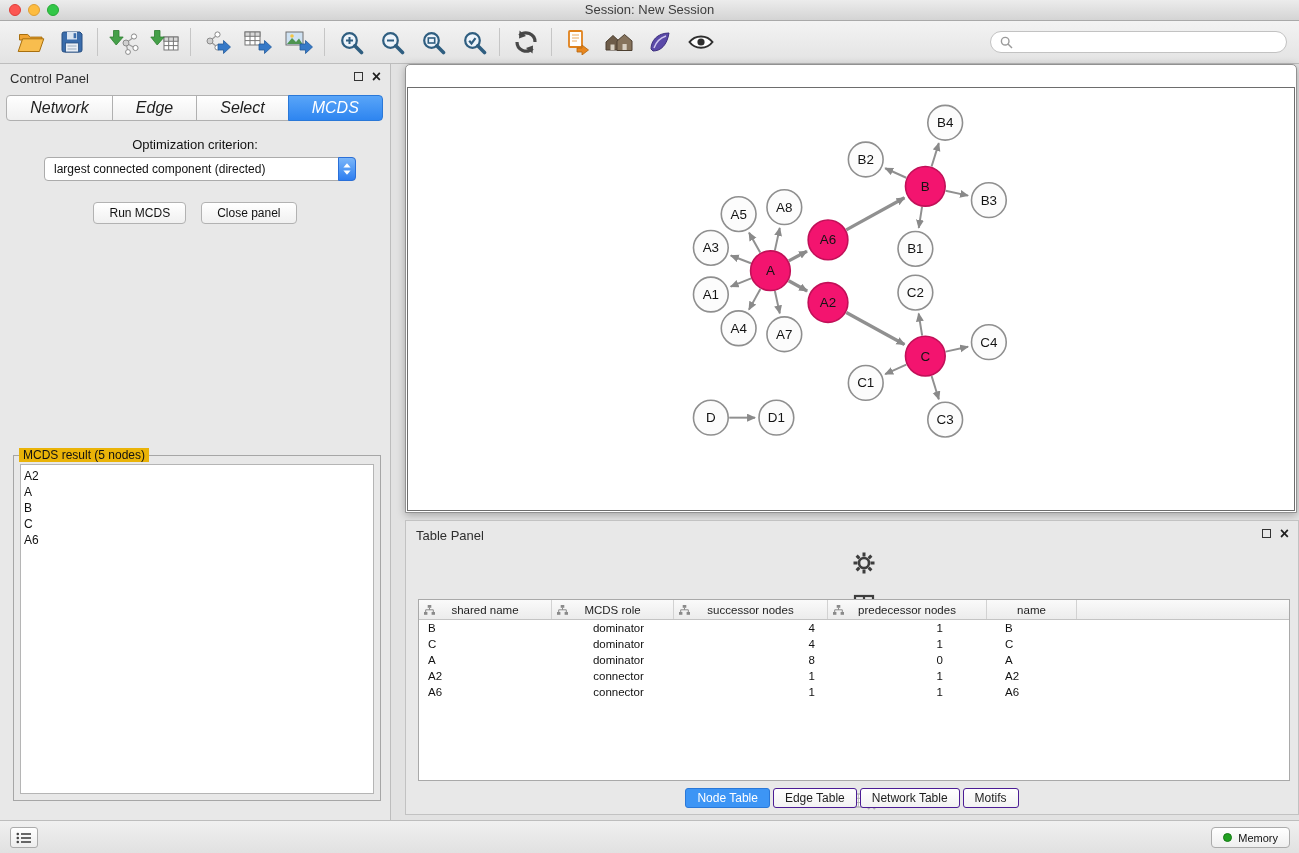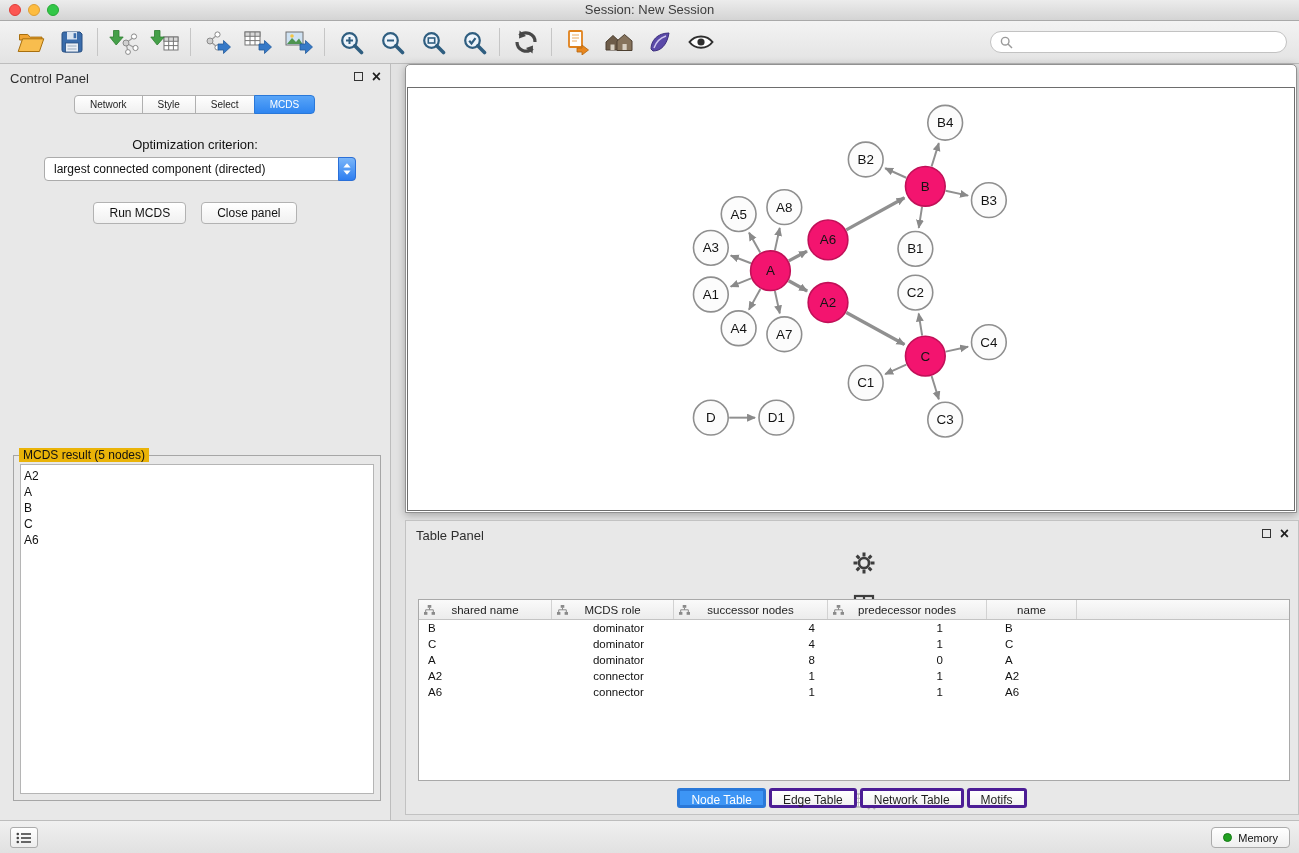--- a/index.html
+++ b/index.html
@@ -32,22 +32,22 @@
   
   .control-panel { position:absolute; left:0; top:64px; width:391px; bottom:33px;
     background:#e8e8e8; border-right:1px solid #bdbdbd; }
   .panel-header { position:relative; height:26px; }
   .panel-title { position:absolute; left:10px; top:7px; font-size:13px; color:#2e2e2e; }
   .panel-btns { position:absolute; right:9px; top:7px; display:flex; gap:9px; align-items:center; }
   .float-btn { width:9px; height:9px; border:1.5px solid #333; display:inline-block; background:transparent; }
   .close-btn { font-size:16px; font-weight:bold; color:#1e1e1e; line-height:11px; }
 
   .cp-tabs { position:absolute; top:31px; left:0; width:100%; display:flex; justify-content:center; }
-  .cp-tab { font-size:10px; padding:3px 15px; background:linear-gradient(#ffffff,#f0f0f0);
-    border:1px solid #b0b0b0; margin-left:-1px; color:#1e1e1e; cursor:default; }
+  .cp-tab { font-size:16px; padding:3px 23px; background:linear-gradient(#ffffff,#f0f0f0);
+    border:1px solid #b0b0b0; margin-left:-1px; color:#1e1e1e; cursor:default;font-style:italic; }
   .cp-tab:first-child { border-radius:4px 0 0 4px; }
   .cp-tab:last-child { border-radius:0 4px 4px 0; }
   .cp-tab.active { background:linear-gradient(#59a5f8,#2e85f0); border-color:#2a78d8; color:#fff; }
 
   .opt-label { position:absolute; top:73px; width:100%; text-align:center; font-size:13px; color:#111; }
   .dropdown { position:absolute; left:44px; width:312px; top:93px; height:24px; background:#fff;
     border:1px solid #ababab; border-radius:4px; font-size:12px; display:flex; align-items:center;
     padding-left:9px; color:#111; }
   .dropdown-stepper { position:absolute; right:-1px; top:-1px; width:18px; height:24px;
     border-radius:0 4px 4px 0; background:linear-gradient(#7ab6f9,#2e7ef0); border:1px solid #2a6fd8;
@@ -96,21 +96,21 @@
   .trow { display:grid; grid-template-columns:133px 122px 154px 159px 90px 1fr; height:16px;
     font-size:11.5px; align-items:center; color:#111; }
   .tcell.c0 { padding-left:9px; }
   .tcell.c1 { padding-left:11px;text-align:center; }
   .tcell.c2 { text-align:right; padding-right:13px; }
   .tcell.c3 { text-align:right; padding-right:44px; }
   .tcell.c4 { padding-left:18px; }
 
   .tp-tabs { position:absolute; bottom:6px; left:0; width:100%; display:flex; justify-content:center; gap:3px; }
   .tp-tab { font-size:12px; height:20px; line-height:18px; padding:0 11px; background:linear-gradient(#fff,#f2f2f2);
-    border:3px solid #4c1d95; border-radius:3px; color:#1e1e1e; }
+    border:1px solid #4c1d95; border-radius:3px; color:#1e1e1e; }
   .tp-tab.active { background:#3d95f5; border-color:#2a78d8; color:#fff; }
 
   
   .statusbar { position:absolute; left:0; right:0; bottom:0; height:33px;
     background:linear-gradient(#f0f0f0,#e1e1e1); border-top:1px solid #bdbdbd; }
   .sb-left-btn { position:absolute; left:10px; top:6px; width:28px; height:21px; border:1px solid #ababab;
     border-radius:3px; background:linear-gradient(#fff,#ededed); display:flex; align-items:center; justify-content:center; }
   .memory-btn { position:absolute; right:9px; top:6px; height:21px; border:1px solid #ababab;
     border-radius:4px; background:linear-gradient(#fff,#efefef); display:flex; align-items:center;
     gap:6px; padding:0 11px; font-size:11px; color:#111; }
@@ -286,21 +286,21 @@
   <div class="control-panel">
     <div class="panel-header">
       <span class="panel-title">Control Panel</span>
       <span class="panel-btns">
         <span class="float-btn"></span>
         <span class="close-btn">×</span>
       </span>
     </div>
     <div class="cp-tabs">
       <div class="cp-tab">Network</div>
-      <div class="cp-tab">Style</div>
+      <div class="cp-tab">Edge</div>
       <div class="cp-tab">Select</div>
       <div class="cp-tab active">MCDS</div>
     </div>
     <div class="opt-label">Optimization criterion:</div>
     <div class="dropdown">
       <span>largest connected component (directed)</span>
       <span class="dropdown-stepper">
         <svg width="10" height="14" viewBox="0 0 10 14">
           <path d="M5 1.2 L8.6 5.4 H1.4 Z" fill="#fff"></path>
           <path d="M5 12.8 L1.4 8.6 H8.6 Z" fill="#fff"></path>

